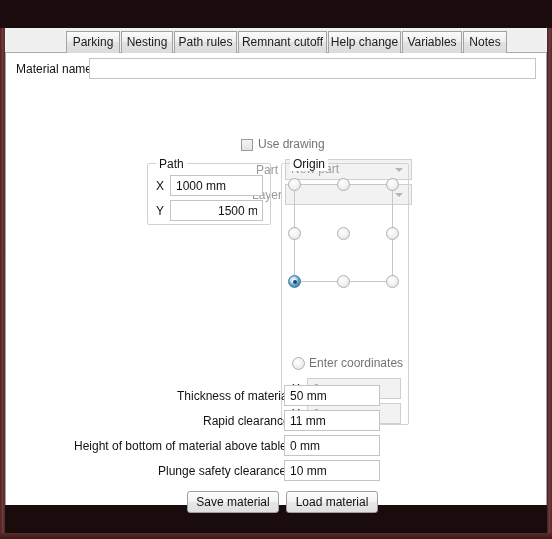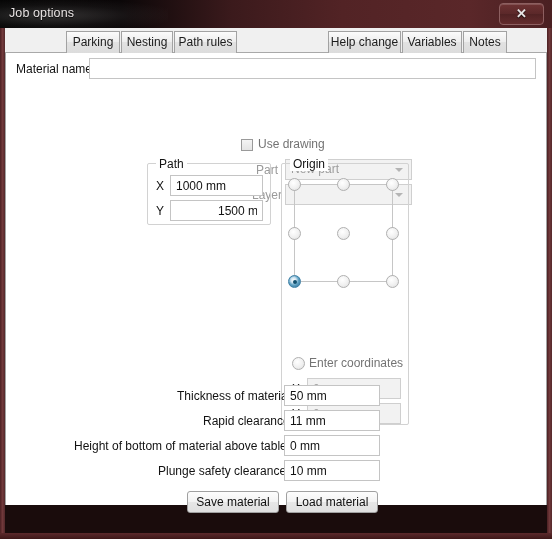--- a/index.html
+++ b/index.html
@@ -296,36 +296,30 @@
     top: 3px;
     height: 21px;
     line-height: 19px;
   }
 </style>
 </head>
 <body>
 
 <div id="dialog">
 
-  <div class="titlebar">
-    <div class="title-glow"></div>
-    <div class="title-text">Job options</div>
-    <div class="close-btn">
-      <div class="x-glyph">✕</div>
-    </div>
-  </div>
 
   <div class="frame-left"></div>
   <div class="frame-right"></div>
   <div class="frame-bottom"></div>
 
   <div class="tabstrip">
     <div class="tab" style="left:61px;  width:54px;">Parking</div>
     <div class="tab" style="left:116px; width:52px;">Nesting</div>
     <div class="tab" style="left:169px; width:63px;">Path rules</div>
+    <div class="tab" style="left:233px; width:89px;">Remnant cutoff</div>
     <div class="tab" style="left:323px; width:73px;">Help change</div>
     <div class="tab" style="left:397px; width:60px;">Variables</div>
     <div class="tab" style="left:458px; width:44px;">Notes</div>
   </div>
 
   <div class="content">
 
     <div class="lbl" style="left:10px; top:9px;">Material name</div>
     <input class="txtbox" style="left: 83px; top: 5px; width: 447px;" value="">
 

